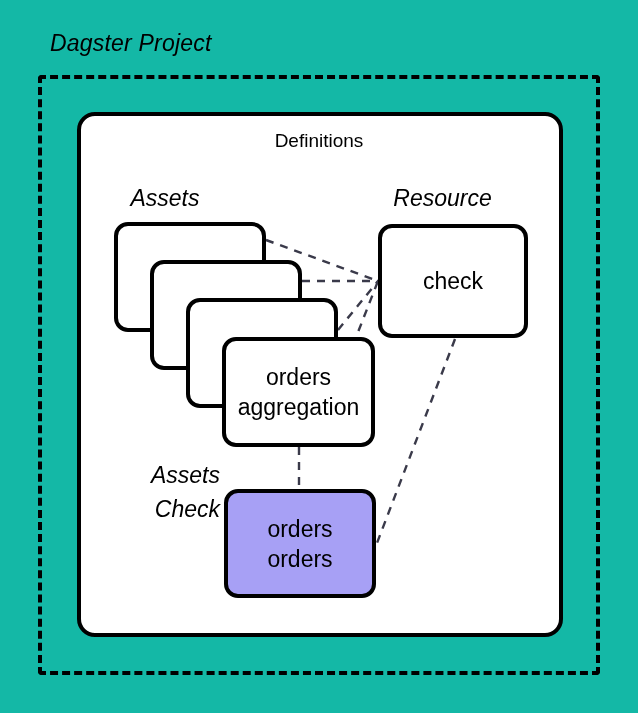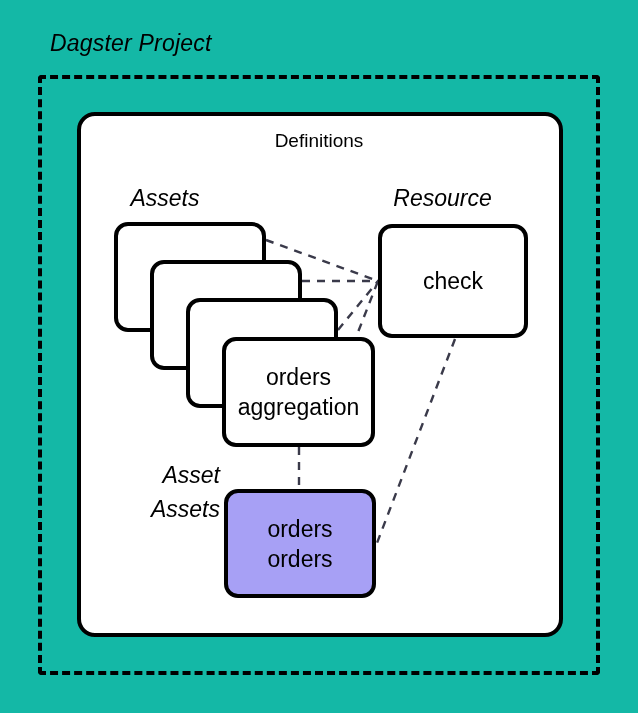--- a/index.html
+++ b/index.html
@@ -155,21 +155,21 @@
   <div id="project-boundary"></div>
 
   <div id="definitions-box"></div>
 
   <div id="definitions-title">Definitions</div>
 
   <div class="section-label" id="assets-label">Assets</div>
 
   <div class="section-label" id="resource-label">Resource</div>
 
-  <div class="section-label" id="asset-check-label">Asset Assets</div>
+  <div class="section-label" id="asset-check-label">Assets Check</div>
 
   <svg id="edges" viewBox="0 0 638 713" xmlns="http://www.w3.org/2000/svg">
     <g fill="none" stroke="#3a3a4a" stroke-width="2.4" stroke-dasharray="8,7" stroke-linecap="butt">
 
       <line x1="266" y1="240" x2="378" y2="281"></line>
 
       <line x1="302" y1="281" x2="378" y2="281"></line>
 
       <line x1="338" y1="330" x2="378" y2="281"></line>
 

